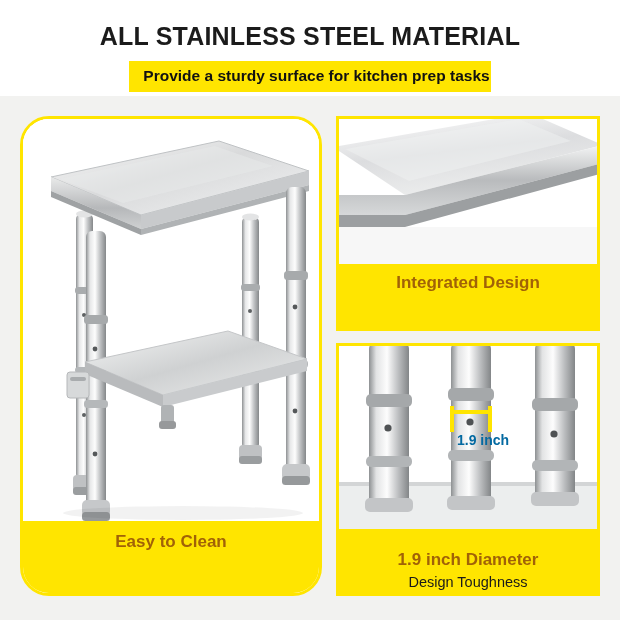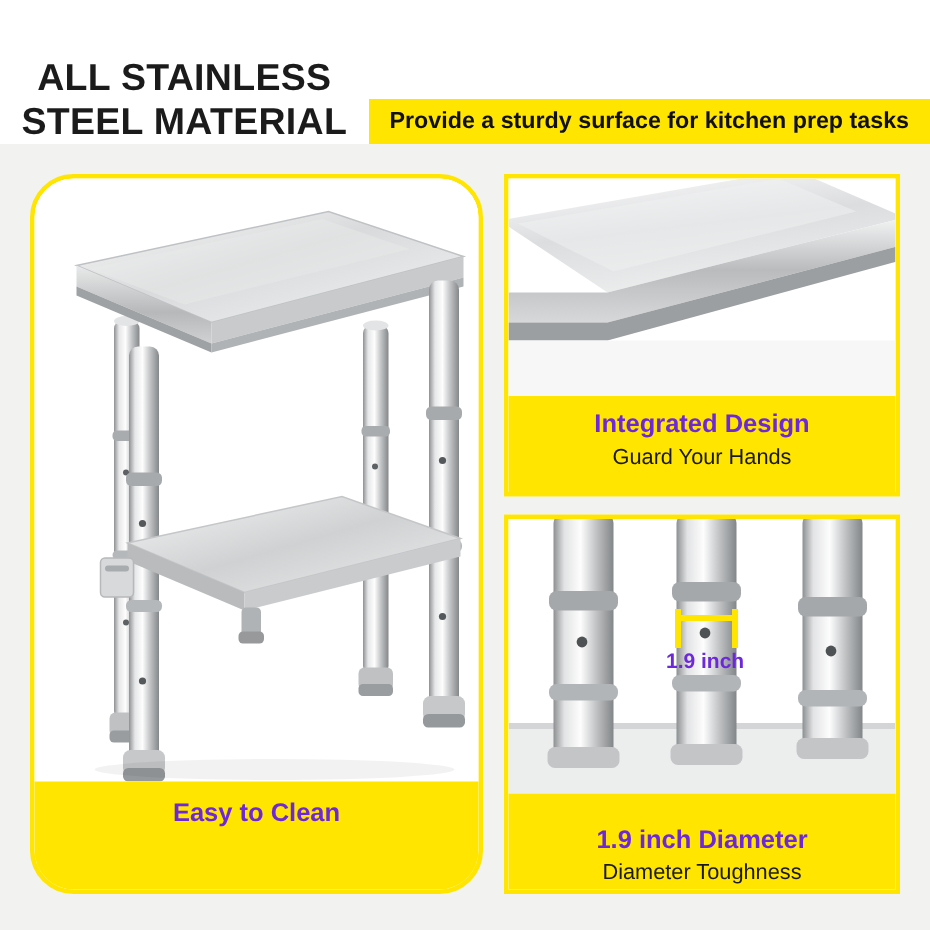--- a/index.html
+++ b/index.html
@@ -15,39 +15,39 @@
     background: #f2f2f0;
   }
 
   
   .header {
     position: absolute;
     left: 0; top: 0;
     width: 620px; height: 96px;
     background: #ffffff;
     display: flex;
-    flex-direction: row;
-    align-items: flex-end;
+    flex-direction: column;
+    align-items: center;
     justify-content: flex-start;
     padding-top: 22px;
   }
   .headline {
     font-size: 25px;
     font-weight: bold;
     color: #1b1b1b;
     letter-spacing: 0.2px;
     text-align: center;
   }
   .subbar {
     margin-top: 10px;
     background: #ffe500;
     color: #111111;
     font-size: 15.5px;
     font-weight: bold;
-    padding: 7px 14px 8px 14px;
+    padding: 7px 1px 8px 14px;
     line-height: 1;
     white-space: nowrap;
   }
 
   
   .panel {
     position: absolute;
     background: #ffffff;
     border: 3px solid #ffe500;
     overflow: hidden;
@@ -66,21 +66,21 @@
   .caption {
     position: absolute;
     left: 0; right: 0; bottom: 0;
     background: #ffe500;
     text-align: center;
     padding: 8px 4px 10px 4px;
   }
   .caption .t1 {
     font-size: 17px;
     font-weight: bold;
-    color: #6d28d9;
+    color: #a16207;
     line-height: 1.2;
   }
   .caption .t2 {
     font-size: 14.5px;
     color: #1a1a1a;
     line-height: 1.3;
     margin-top: 3px;
   }
   .cap-left  { height: 72px; padding-top: 11px; }
   .cap-tr    { height: 64px; padding-top: 9px; }
@@ -215,21 +215,20 @@
         <rect x="0" y="0" width="258" height="145" fill="#ffffff"></rect>
         <polygon points="-6,28 190,-6 264,26 66,76" fill="url(#eTop)"></polygon>
         <polygon points="-6,76 66,76 264,26 264,44 66,96 -6,96" fill="url(#eSide)"></polygon>
         <polygon points="-6,96 66,96 264,44 264,54 66,108 -6,108" fill="#9c9fa1"></polygon>
         <rect x="-6" y="108" width="270" height="40" fill="#f7f7f7"></rect>
         <polygon points="6,30 180,0 232,22 70,62" fill="#f0f1f1" opacity="0.5"></polygon>
       </svg>
     </div>
     <div class="caption cap-tr">
       <div class="t1">Integrated Design</div>
-      <div class="t2">Guard Your Hands</div>
     </div>
   </div>
 
   <div class="panel panel-br">
     <div class="photo" style="height:183px;">
       <svg class="art" viewBox="0 0 258 183" preserveAspectRatio="xMidYMid meet">
         <defs>
           <linearGradient id="lg2" x1="0" y1="0" x2="1" y2="0">
             <stop offset="0%" stop-color="#8d9092"></stop>
             <stop offset="18%" stop-color="#e2e3e4"></stop>
@@ -265,21 +264,21 @@
           <circle cx="215" cy="88" r="3.6" fill="#4f5254"></circle>
           <rect x="192" y="146" width="48" height="14" rx="5" fill="#c3c5c7"></rect>
         </g>
 
         <g stroke="#ffe500" stroke-width="4" fill="none">
           <line x1="112" y1="66" x2="152" y2="66"></line>
           <line x1="113" y1="60" x2="113" y2="86"></line>
           <line x1="151" y1="60" x2="151" y2="86"></line>
         </g>
       </svg>
-      <div style="position:absolute; left:105px; top:86px; font-size:14px; font-weight:bold; color:#6d28d9;">1.9 inch</div>
+      <div style="position:absolute; left:118px; top:86px; font-size:14px; font-weight:bold; color:#0369a1;">1.9 inch</div>
     </div>
     <div class="caption cap-br">
       <div class="t1">1.9 inch Diameter</div>
-      <div class="t2">Diameter Toughness</div>
+      <div class="t2">Design Toughness</div>
     </div>
   </div>
 
 </div>
 
 </body></html>

